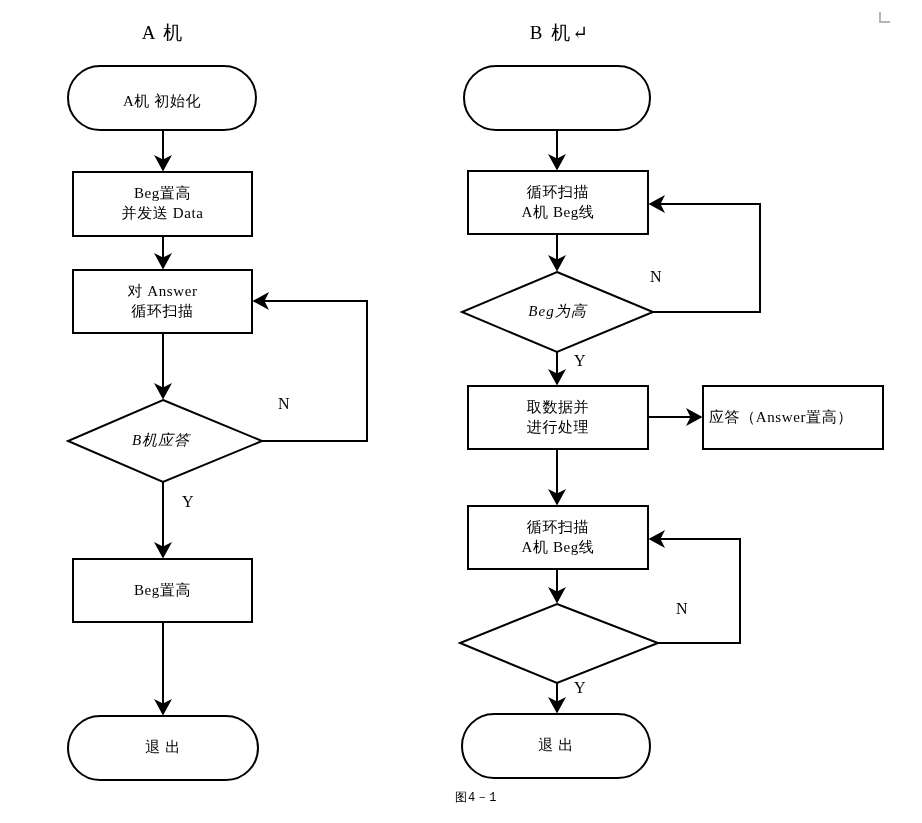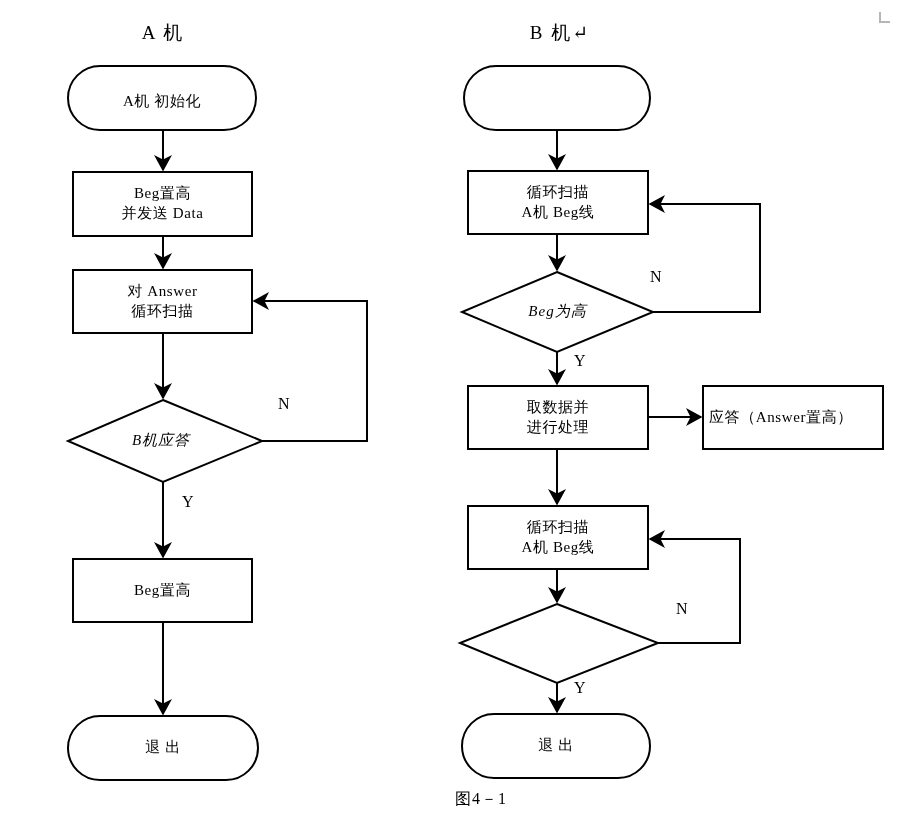--- a/index.html
+++ b/index.html
@@ -54,23 +54,24 @@
     white-space: nowrap;
   }
   .branch-label {
     position: absolute;
     font-size: 16px;
     font-family: "Liberation Serif", "DejaVu Serif", serif;
     white-space: nowrap;
   }
   .caption {
     position: absolute;
-    font-size: 16px;
+    font-size: 12px;
     letter-spacing: 1px;
     white-space: nowrap;
+    font-family: Liberation Mono, monospace;
   }
   .corner-mark {
     position: absolute;
     width: 9px;
     height: 9px;
     border-left: 2px solid #b6b6b6;
     border-bottom: 2px solid #b6b6b6;
   }
   .diamond-text {
     font-size: 15px;

